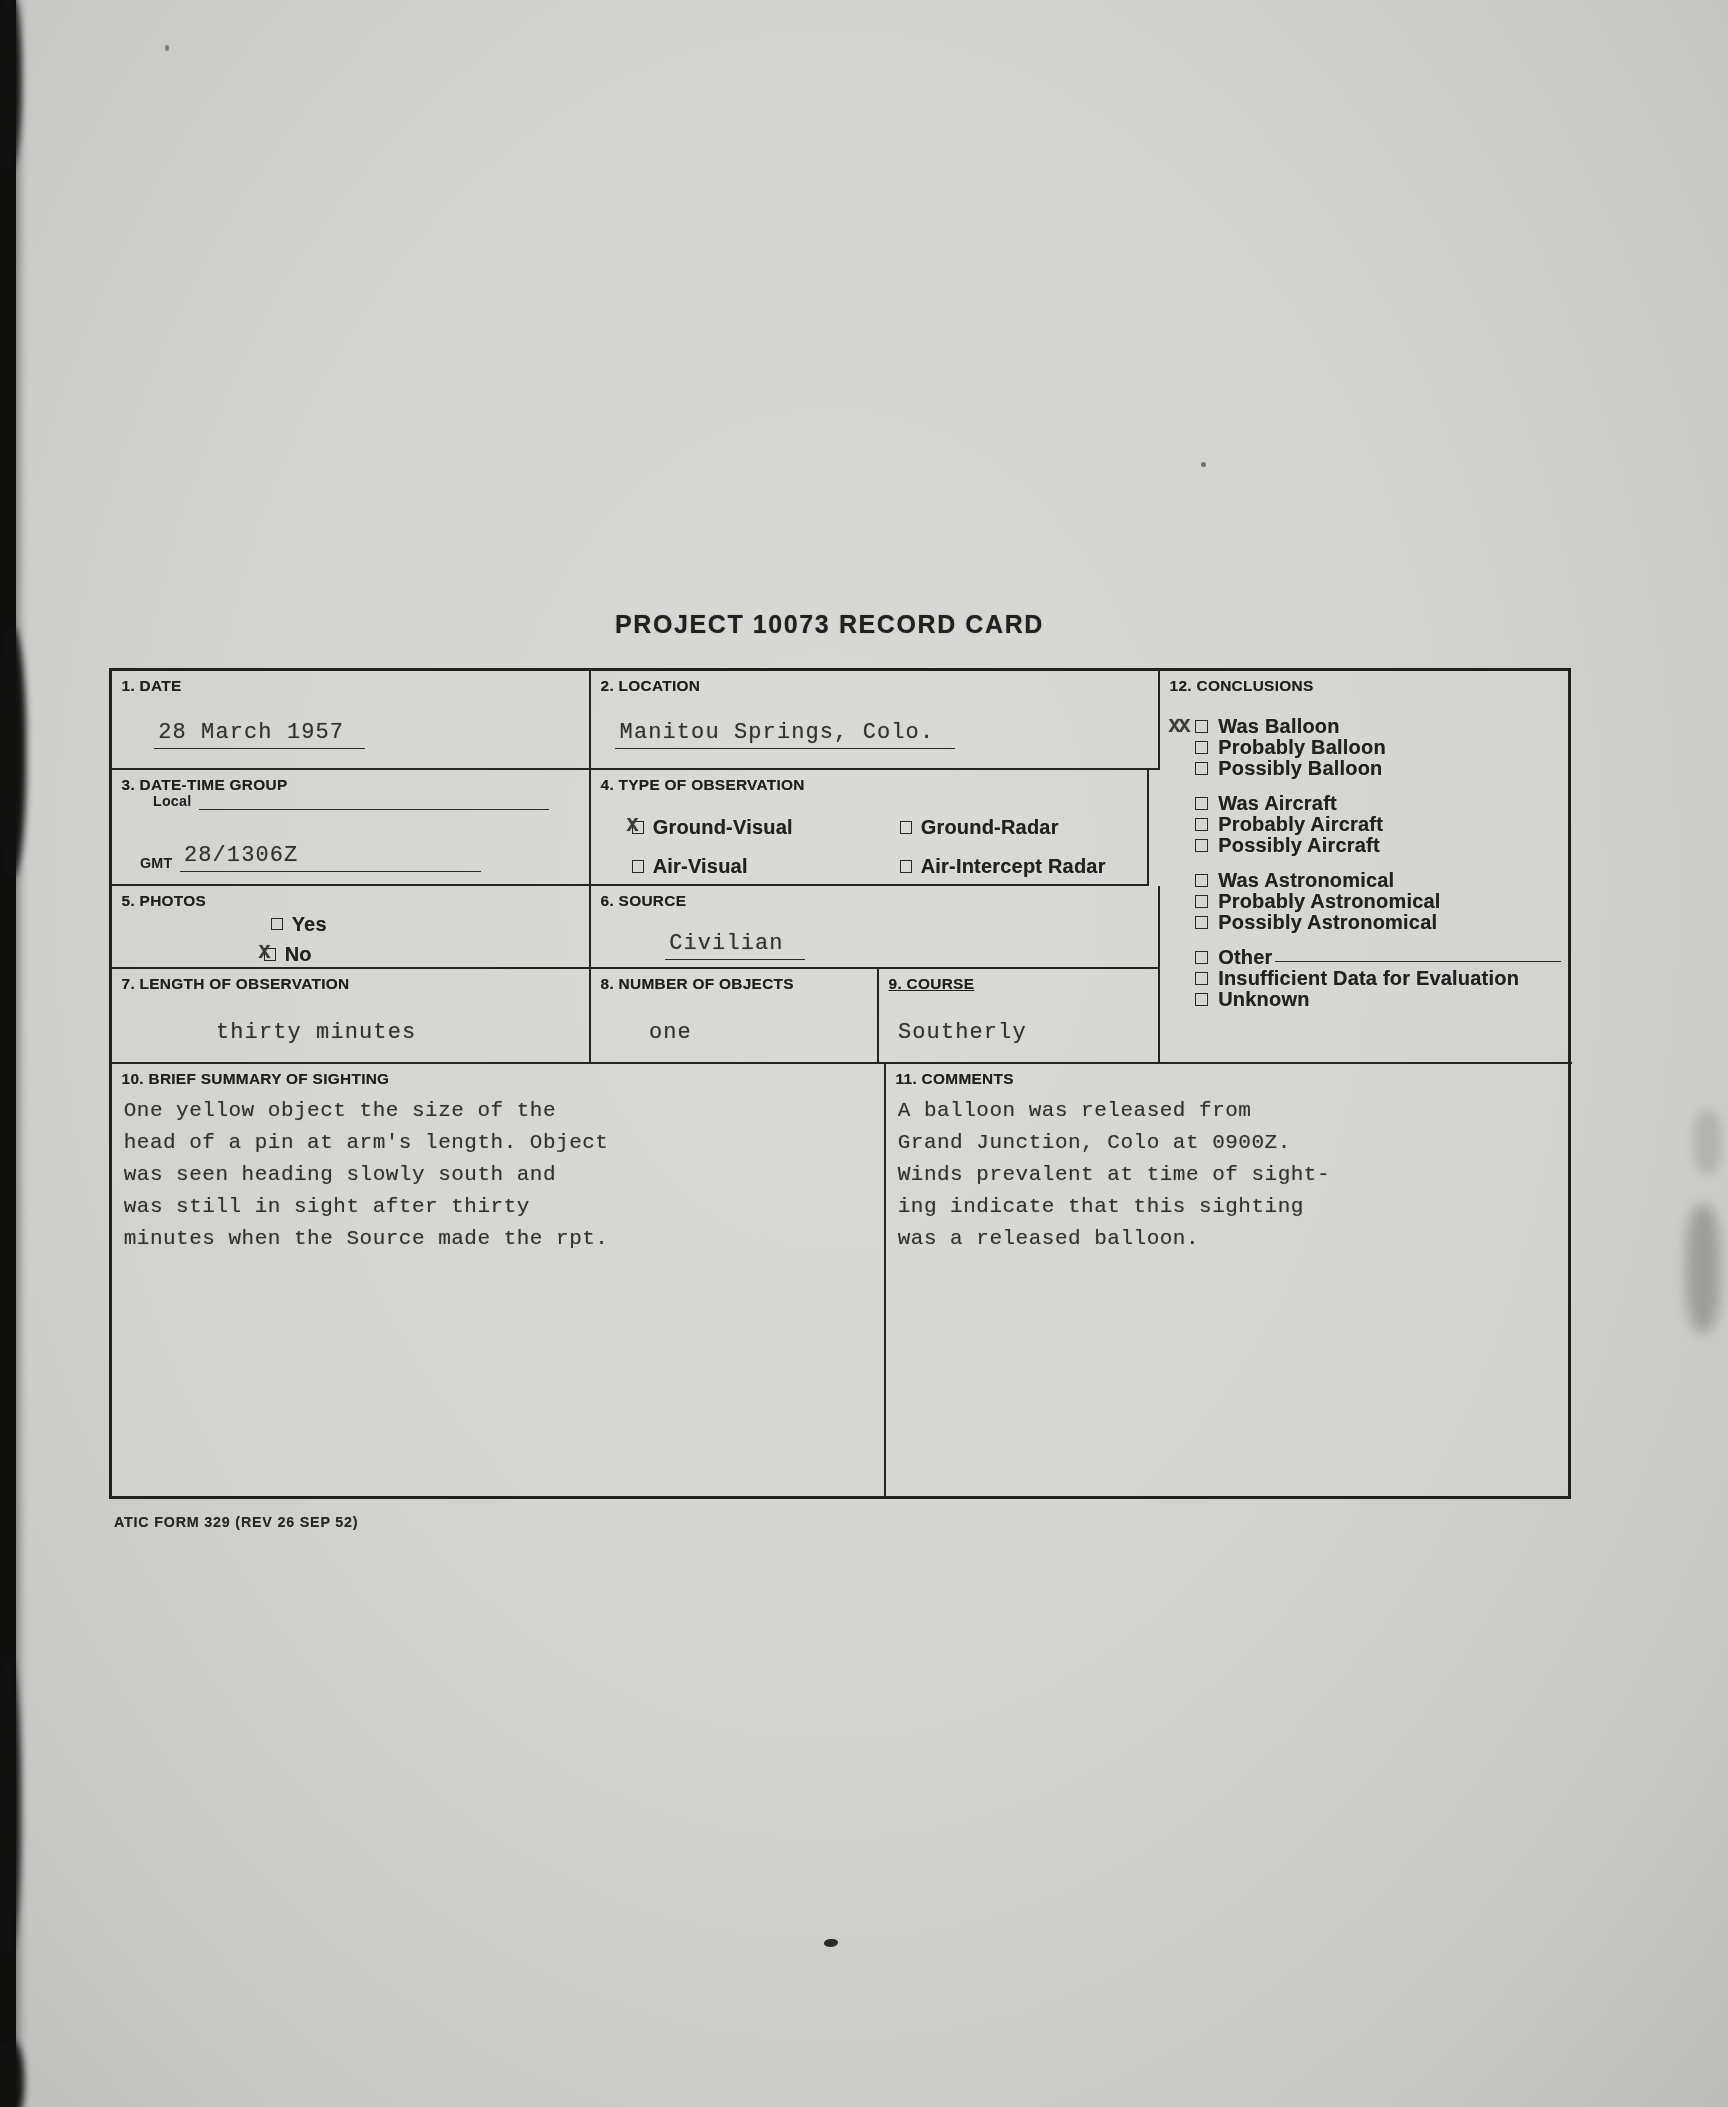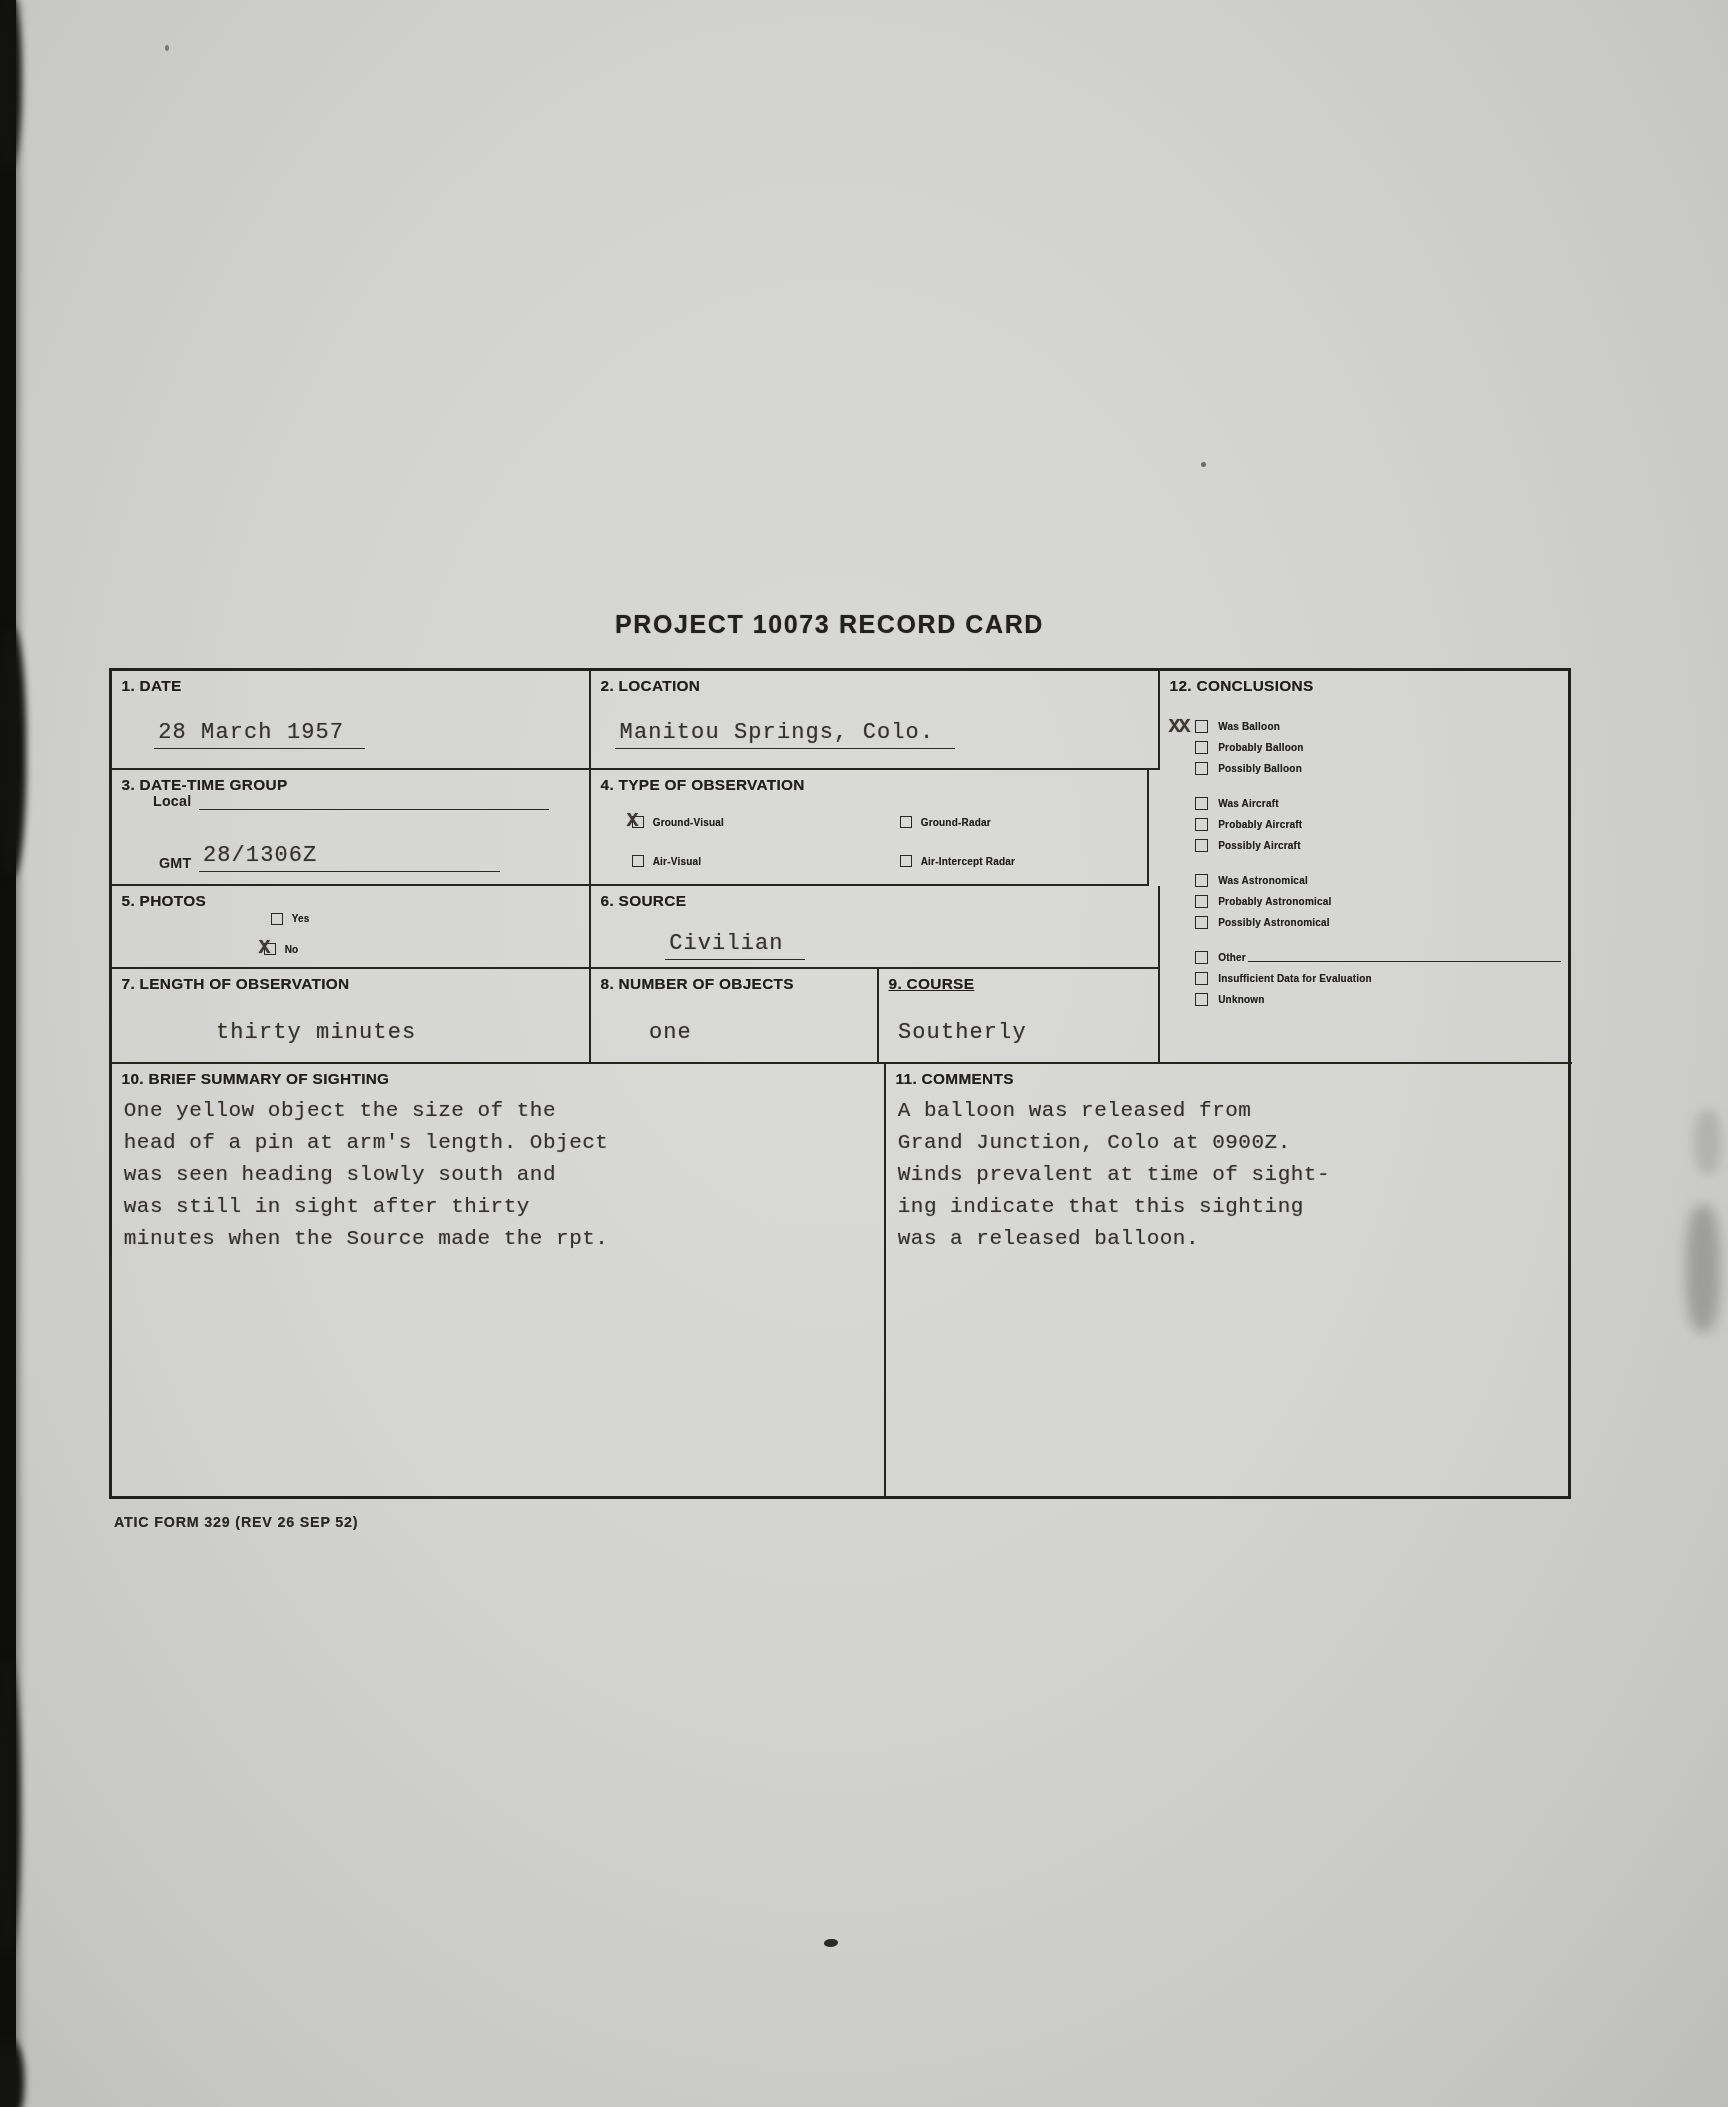--- a/index.html
+++ b/index.html
@@ -76,21 +76,21 @@
     white-space:pre-line;padding:6.4px 8.5px 0 11.7px;
     text-shadow:0 0 1.1px rgba(52,50,46,.4);
   }
 
   
   .opt{position:absolute;display:flex;align-items:center;gap:8.5px;}
   .box{
     width:12.2px;height:12.2px;border:1.6px solid #2a2826;box-sizing:border-box;
     flex:0 0 auto;position:relative;background:transparent;
   }
-  .opt-label{font-size:10px;font-weight:bold;letter-spacing:0.2px;color:#232120;white-space:nowrap;
+  .opt-label{font-size:20px;font-weight:bold;letter-spacing:0.2px;color:#232120;white-space:nowrap;
     text-shadow:0 0 0.5px rgba(40,38,36,.5);}
   .mark{
     position:absolute;left:-6.4px;top:-8.5px;
     font-family:"Liberation Mono","DejaVu Sans Mono",monospace;
     font-size:20px;font-weight:bold;color:#3d3a36;letter-spacing:-2.1px;
     text-shadow:0 0 1.1px rgba(52,50,46,.5);
   }
 
   
   .dtg-row{position:absolute;display:flex;align-items:flex-end;gap:7.4px;}
@@ -195,21 +195,21 @@
 
       </div>
     </div>
 
     <div class="cell cell-dtg">
       <div class="lbl">3. DATE-TIME GROUP</div>
       <div class="dtg-row" style="left:41px;top:21px;">
         <span class="dtg-name">Local</span>
         <span class="uline" style="width:350px;"></span>
       </div>
-      <div class="dtg-row" style="left:47px;top:73px;">
+      <div class="dtg-row" style="left:28px;top:73px;">
         <span class="dtg-name">GMT</span>
         <span class="typed ul" style="position:relative;left:0;top:0;width:276px;">28/1306Z</span>
       </div>
     </div>
 
     <div class="cell cell-type">
       <div class="lbl">4. TYPE OF OBSERVATION</div>
       <div class="opt" style="left:41px;top:46px;">
         <span class="box">
             <span class="mark">X</span>

